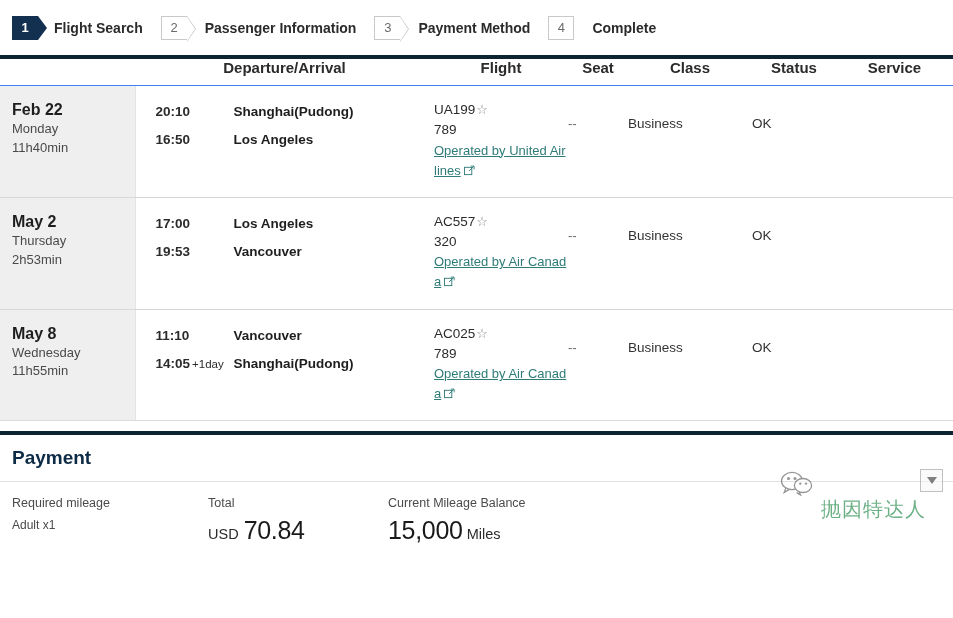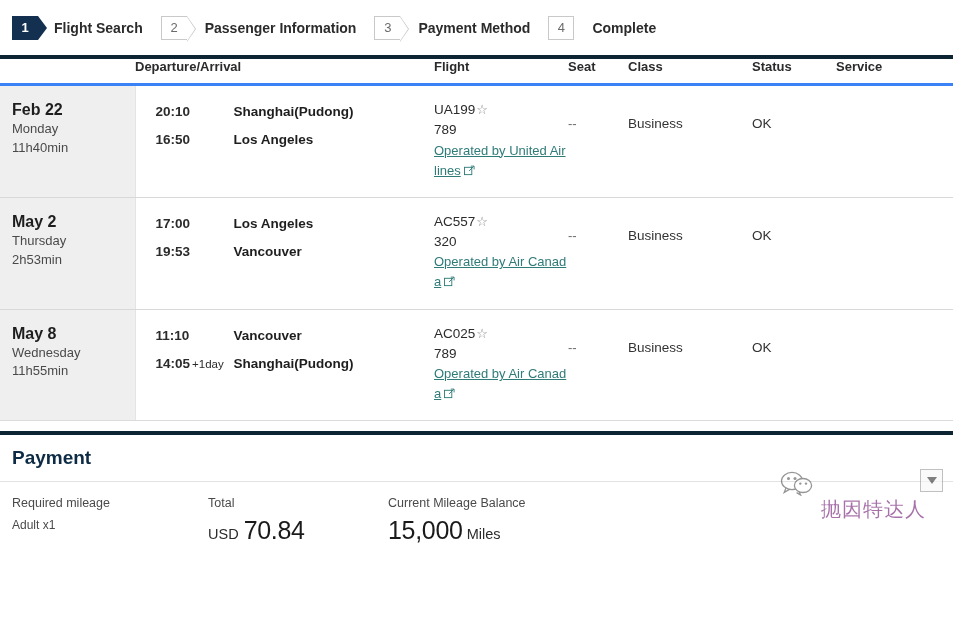--- a/index.html
+++ b/index.html
@@ -76,23 +76,23 @@
   .itin{width:953px;border-collapse:collapse;table-layout:fixed;}
   .itin col.c-date{width:135px;}
   .itin col.c-dep{width:299px;}
   .itin col.c-flight{width:134px;}
   .itin col.c-seat{width:60px;}
   .itin col.c-class{width:124px;}
   .itin col.c-status{width:84px;}
   .itin col.c-service{width:117px;}
 
   .itin thead th{
-    font-size:13px;font-weight:bold;color:#2b2b2b;
-    text-align:left;padding:0 0 9px 0;vertical-align:bottom;
-    border-bottom:3px solid #3b82f6;
+    font-size:15px;font-weight:bold;color:#2b2b2b;
+    text-align:center;padding:0 0 9px 0;vertical-align:bottom;
+    border-bottom:1px solid #3b82f6;
   }
   .itin tbody td{
     vertical-align:top;padding:14px 0 16px 0;
     border-bottom:1px solid #d8d8d8;
     font-size:13.5px;
   }
   .itin tbody tr:last-child td{border-bottom:1px solid #dcdcdc;}
 
   .cell-date{
     background:#efefef;padding-left:12px !important;
@@ -144,21 +144,21 @@
   .pay-cur{font-size:14.5px;color:#2b2b2b;margin-right:5px;}
   .pay-sub{font-size:12px;color:#4a4a4a;margin-top:5px;}
 
   
   .watermark{
     position:absolute;right:10px;bottom:22px;
     display:flex;align-items:center;opacity:.62;
   }
   .wechat-icon{margin-right:7px;display:block;}
   .wm-text{
-    font-size:20px;color:#701a75;
+    font-size:20px;color:#15803d;
     font-family:"DejaVu Sans",sans-serif;
     letter-spacing:1px;white-space:nowrap;margin-top:48px;
   }
   .wm-btn{
     width:21px;height:21px;border:1px solid #9a9a9a;background:#f7f7f7;
     display:flex;align-items:center;justify-content:center;
     margin-left:-6px;margin-top:-10px;cursor:pointer;
   }
   .wm-btn .tri{
     width:0;height:0;border-left:5px solid transparent;

